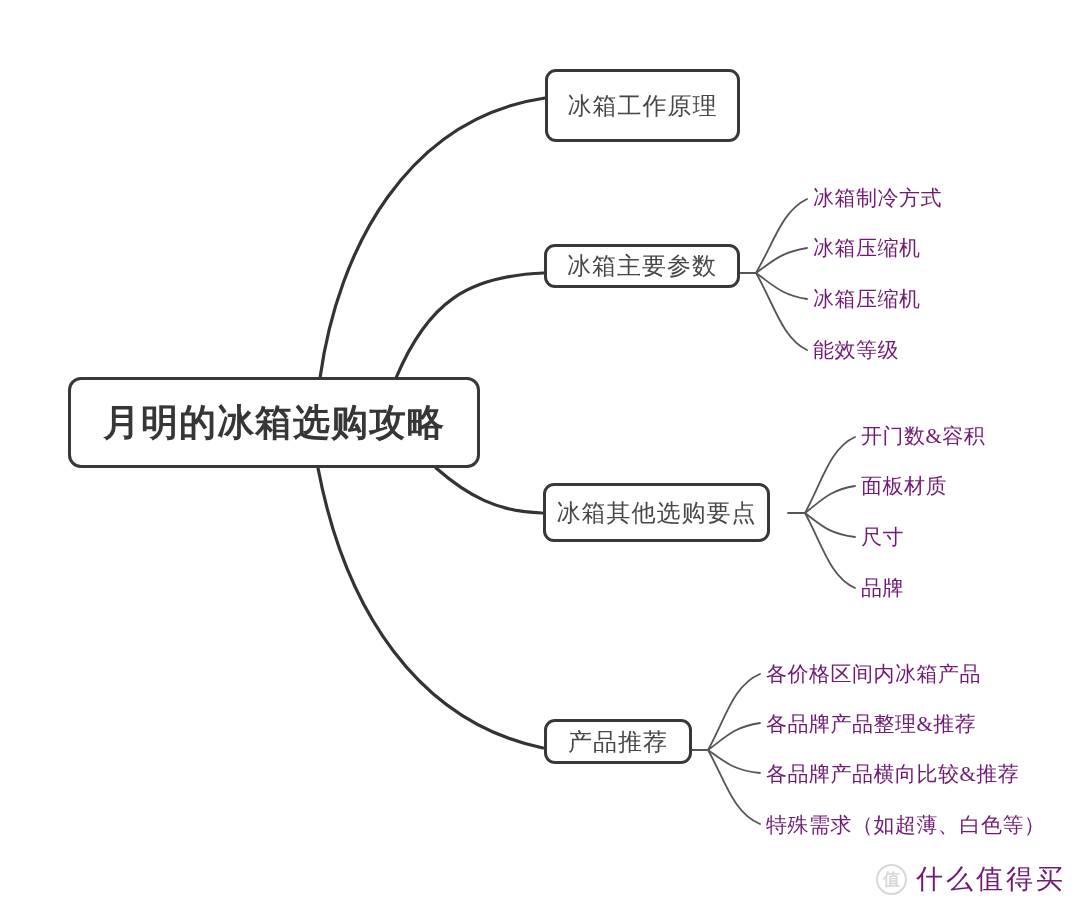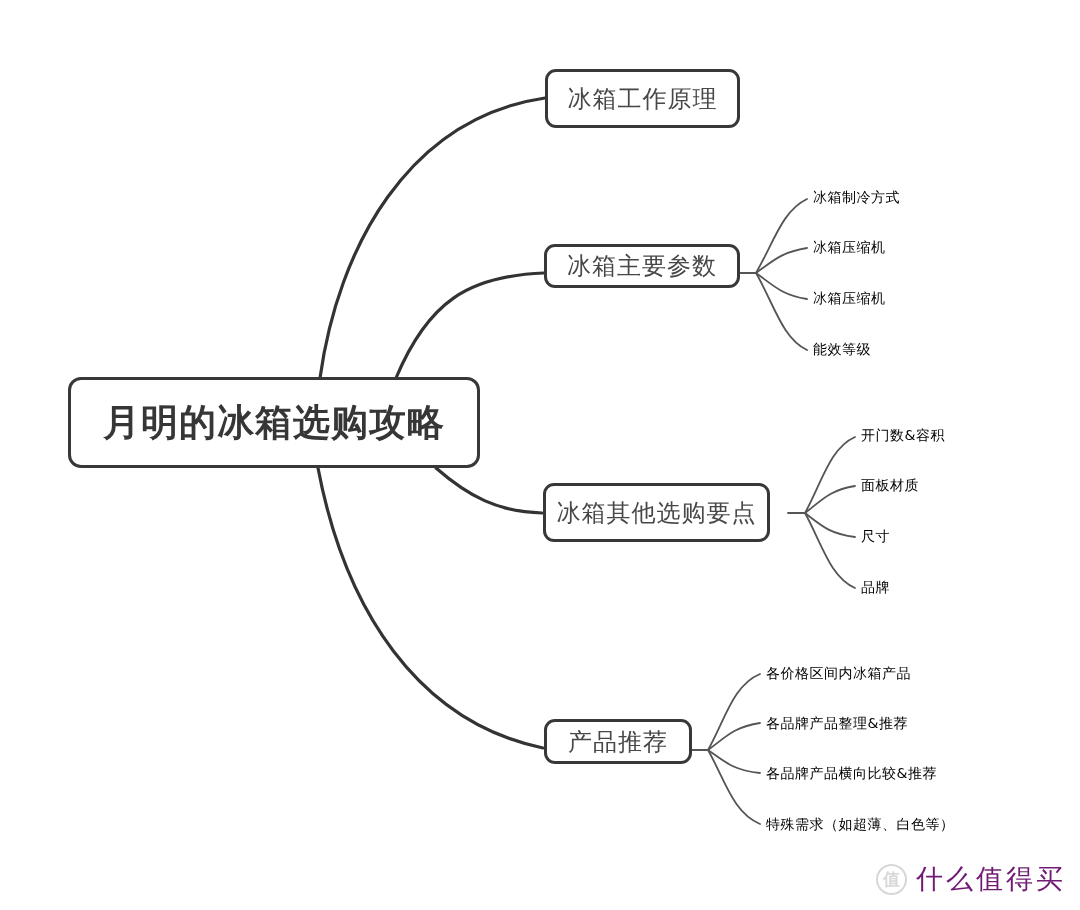--- a/index.html
+++ b/index.html
@@ -39,25 +39,26 @@
   .node.root {
     border-radius: 13px;
     font-size: 37px;
     font-weight: 700;
     color: #363636;
     letter-spacing: 1px;
   }
   .leaf {
     position: absolute;
     transform: translateY(-50%);
-    color: #000000;
-    font-size: 14px;
+    color: #701a75;
+    font-size: 21px;
     letter-spacing: 0.5px;
     white-space: nowrap;
     z-index: 2;
+    font-family: Liberation Serif, serif;
   }
   .watermark {
     position: absolute;
     right: 14px;
     bottom: 13px;
     display: flex;
     align-items: center;
     gap: 9px;
     z-index: 1;
   }
@@ -111,21 +112,21 @@
       <path d="M 692 750 L 708 750"></path>
       <path d="M 708 750 C 725 720, 733 685, 760 674"></path>
       <path d="M 708 750 C 725 738, 733 727, 760 723"></path>
       <path d="M 708 750 C 725 762, 733 770, 760 773"></path>
       <path d="M 708 750 C 725 780, 733 813, 760 824"></path>
     </g>
   </svg>
 
   <div class="node root" style="left:68px; top:377px; width:412px; height:91px;">月明的冰箱选购攻略</div>
 
-  <div class="node" style="left:545px; top:69px; width:195px; height:59px;">冰箱工作原理</div>
+  <div class="node" style="left:545px; top:69px; width:195px; height:73px;">冰箱工作原理</div>
 
   <div class="node" style="left:544px; top:244px; width:196px; height:44px;">冰箱主要参数</div>
 
   <div class="node" style="left:543px; top:483px; width:227px; height:59px;">冰箱其他选购要点</div>
 
   <div class="node" style="left:544px; top:719px; width:148px; height:45px;">产品推荐</div>
 
   <div class="leaf" style="left:813px; top:198px;">冰箱制冷方式</div>
   <div class="leaf" style="left:813px; top:248px;">冰箱压缩机</div>
   <div class="leaf" style="left:813px; top:299px;">冰箱压缩机</div>

